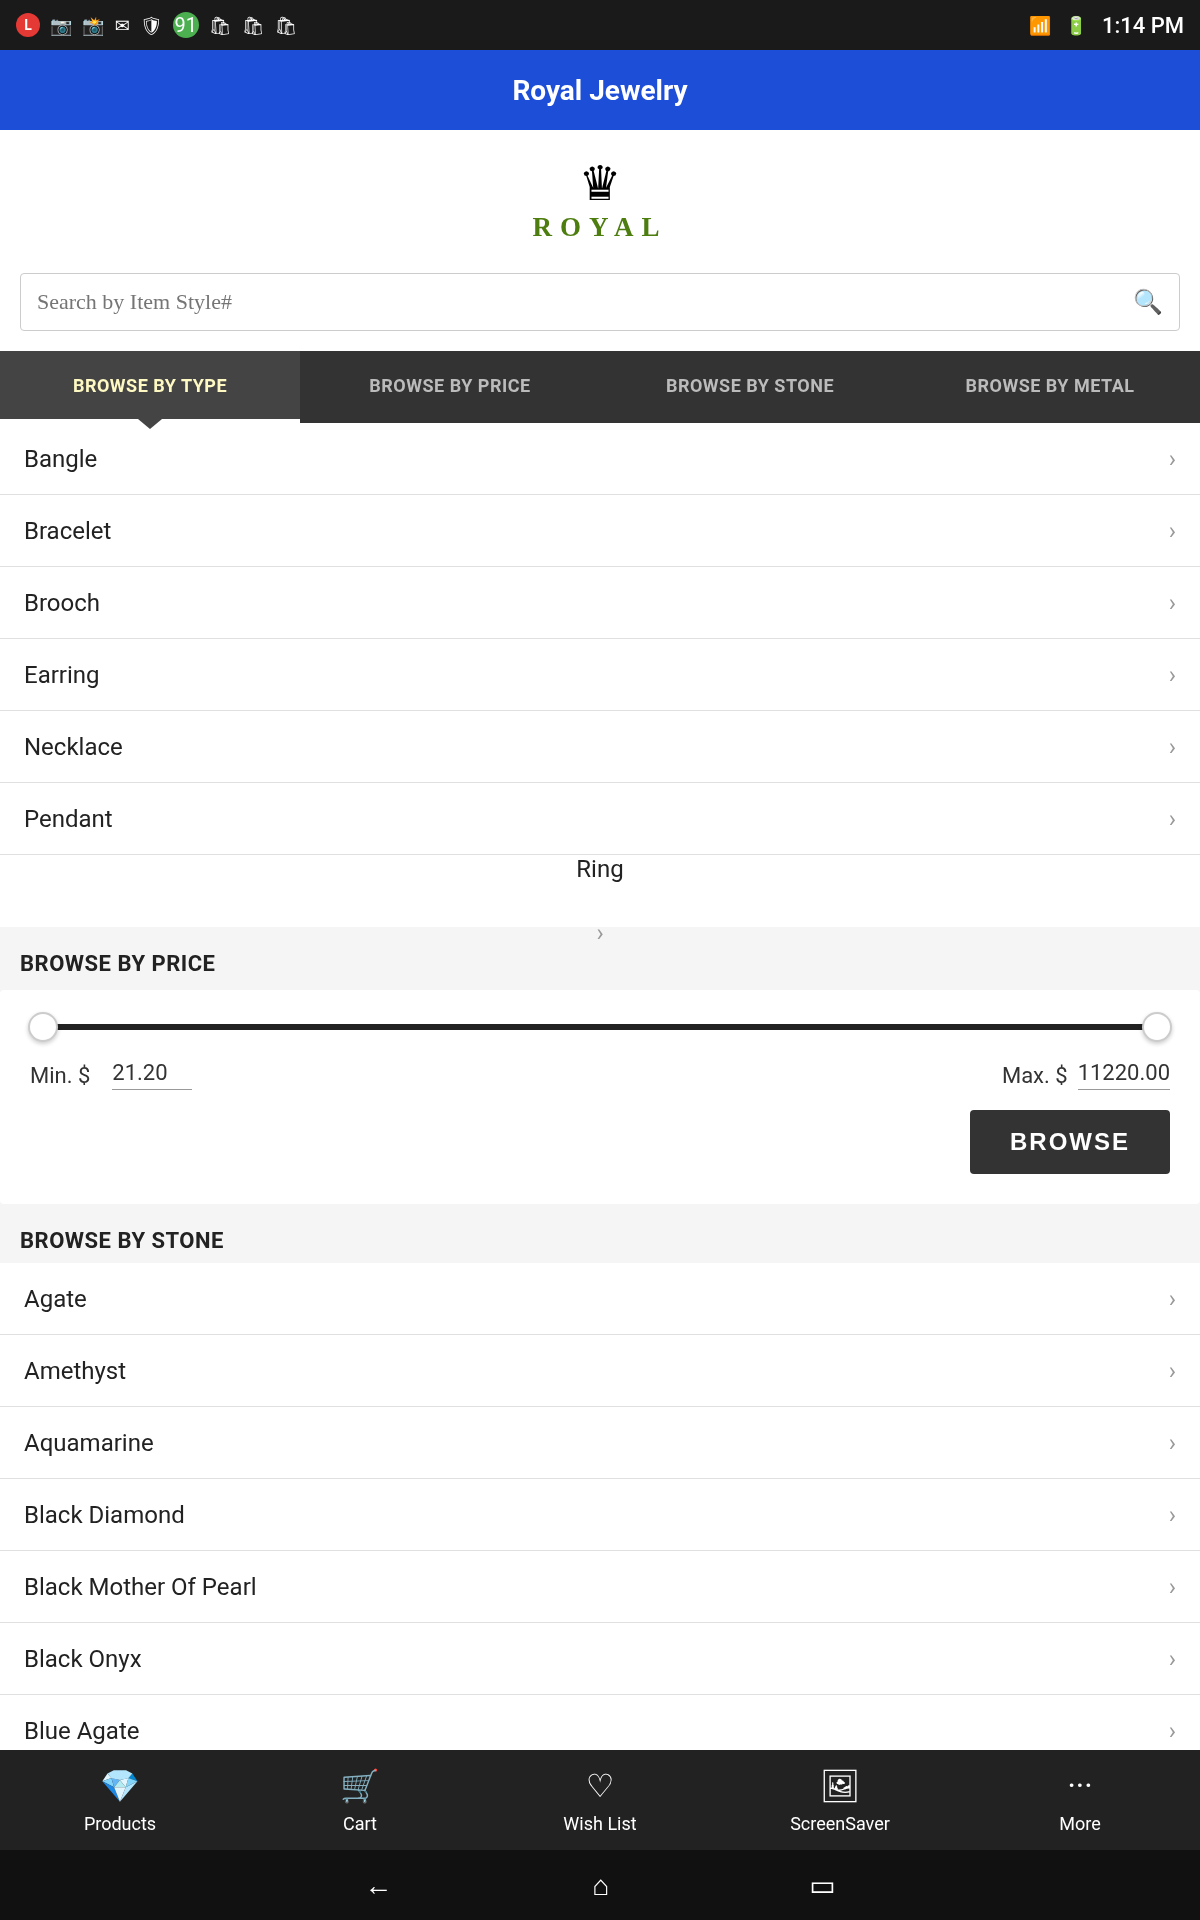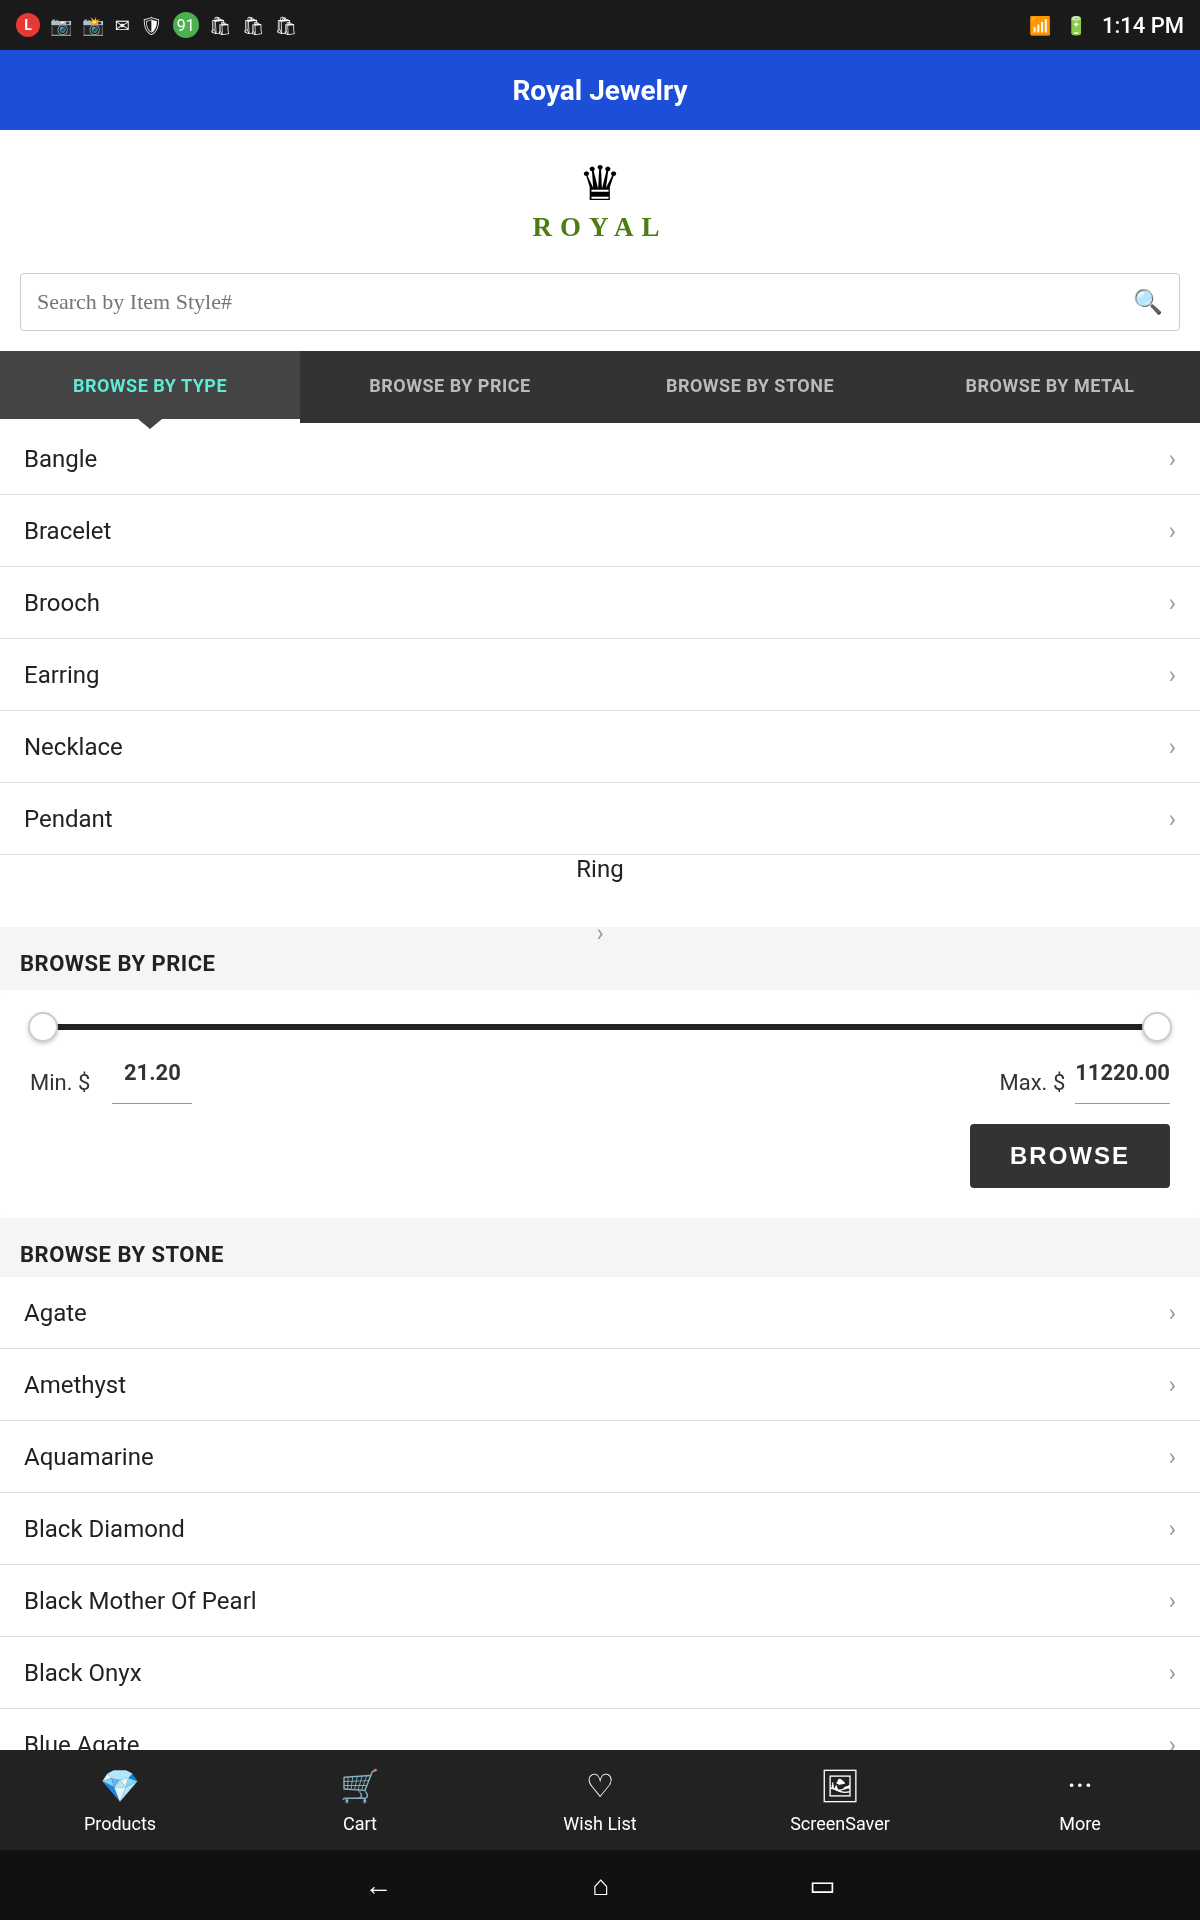--- a/index.html
+++ b/index.html
@@ -138,21 +138,21 @@
       justify-content: center;
       font-size: 18px;
       font-weight: bold;
       color: #bbb;
       cursor: pointer;
       letter-spacing: 0.5px;
       border-bottom: 4px solid transparent;
     }
     .tab-item.active {
       background: #444;
-      color: #5eead4;
+      color: #fef9c3;
       border-bottom: 4px solid white;
       position: relative;
     }
     .tab-item.active::after {
       content: '';
       position: absolute;
       bottom: -10px;
       left: 50%;
       transform: translateX(-50%);
       width: 0;
@@ -227,26 +227,25 @@
       justify-content: space-between;
       align-items: center;
       margin-top: 6px;
     }
     .price-label {
       font-size: 22px;
       color: #333;
     }
     .price-value {
       font-size: 22px;
-      font-weight: bold;
+      font-weight: normal;
       color: #333;
       border-bottom: 1.5px solid #999;
-      padding-bottom: 18px;
+      padding-bottom: 4px;
       min-width: 80px;
-      text-align: center;
     }
     .browse-btn {
       display: block;
       margin: 20px 0 0 auto;
       background: #333;
       color: white;
       font-size: 24px;
       font-weight: bold;
       letter-spacing: 2px;
       padding: 18px 40px;
@@ -315,21 +314,21 @@
 </head>
 <body>
 
 <div class="status-bar">
   <div class="status-bar-left">
     <span class="status-icon-red">L</span>
     <span class="status-icon">📷</span>
     <span class="status-icon">📸</span>
     <span class="status-icon">✉</span>
     <span class="status-icon">🛡</span>
-    <span class="status-icon" style="background:#4caf50;color:white;border-radius:50%;width:26px;height:26px;display:flex;align-items:center;justify-content:center;font-size:16px;">91</span>
+    <span class="status-icon" style="background:#4caf50;color:white;border-radius:50%;width:26px;height:26px;display:flex;align-items:center;justify-content:center;font-size:20px;">91</span>
     <span class="status-icon">🛍</span>
     <span class="status-icon">🛍</span>
     <span class="status-icon">🛍</span>
   </div>
   <div class="status-bar-right">
     <span>📶</span>
     <span>🔋</span>
     <span class="time-text">1:14 PM</span>
   </div>
 </div>

